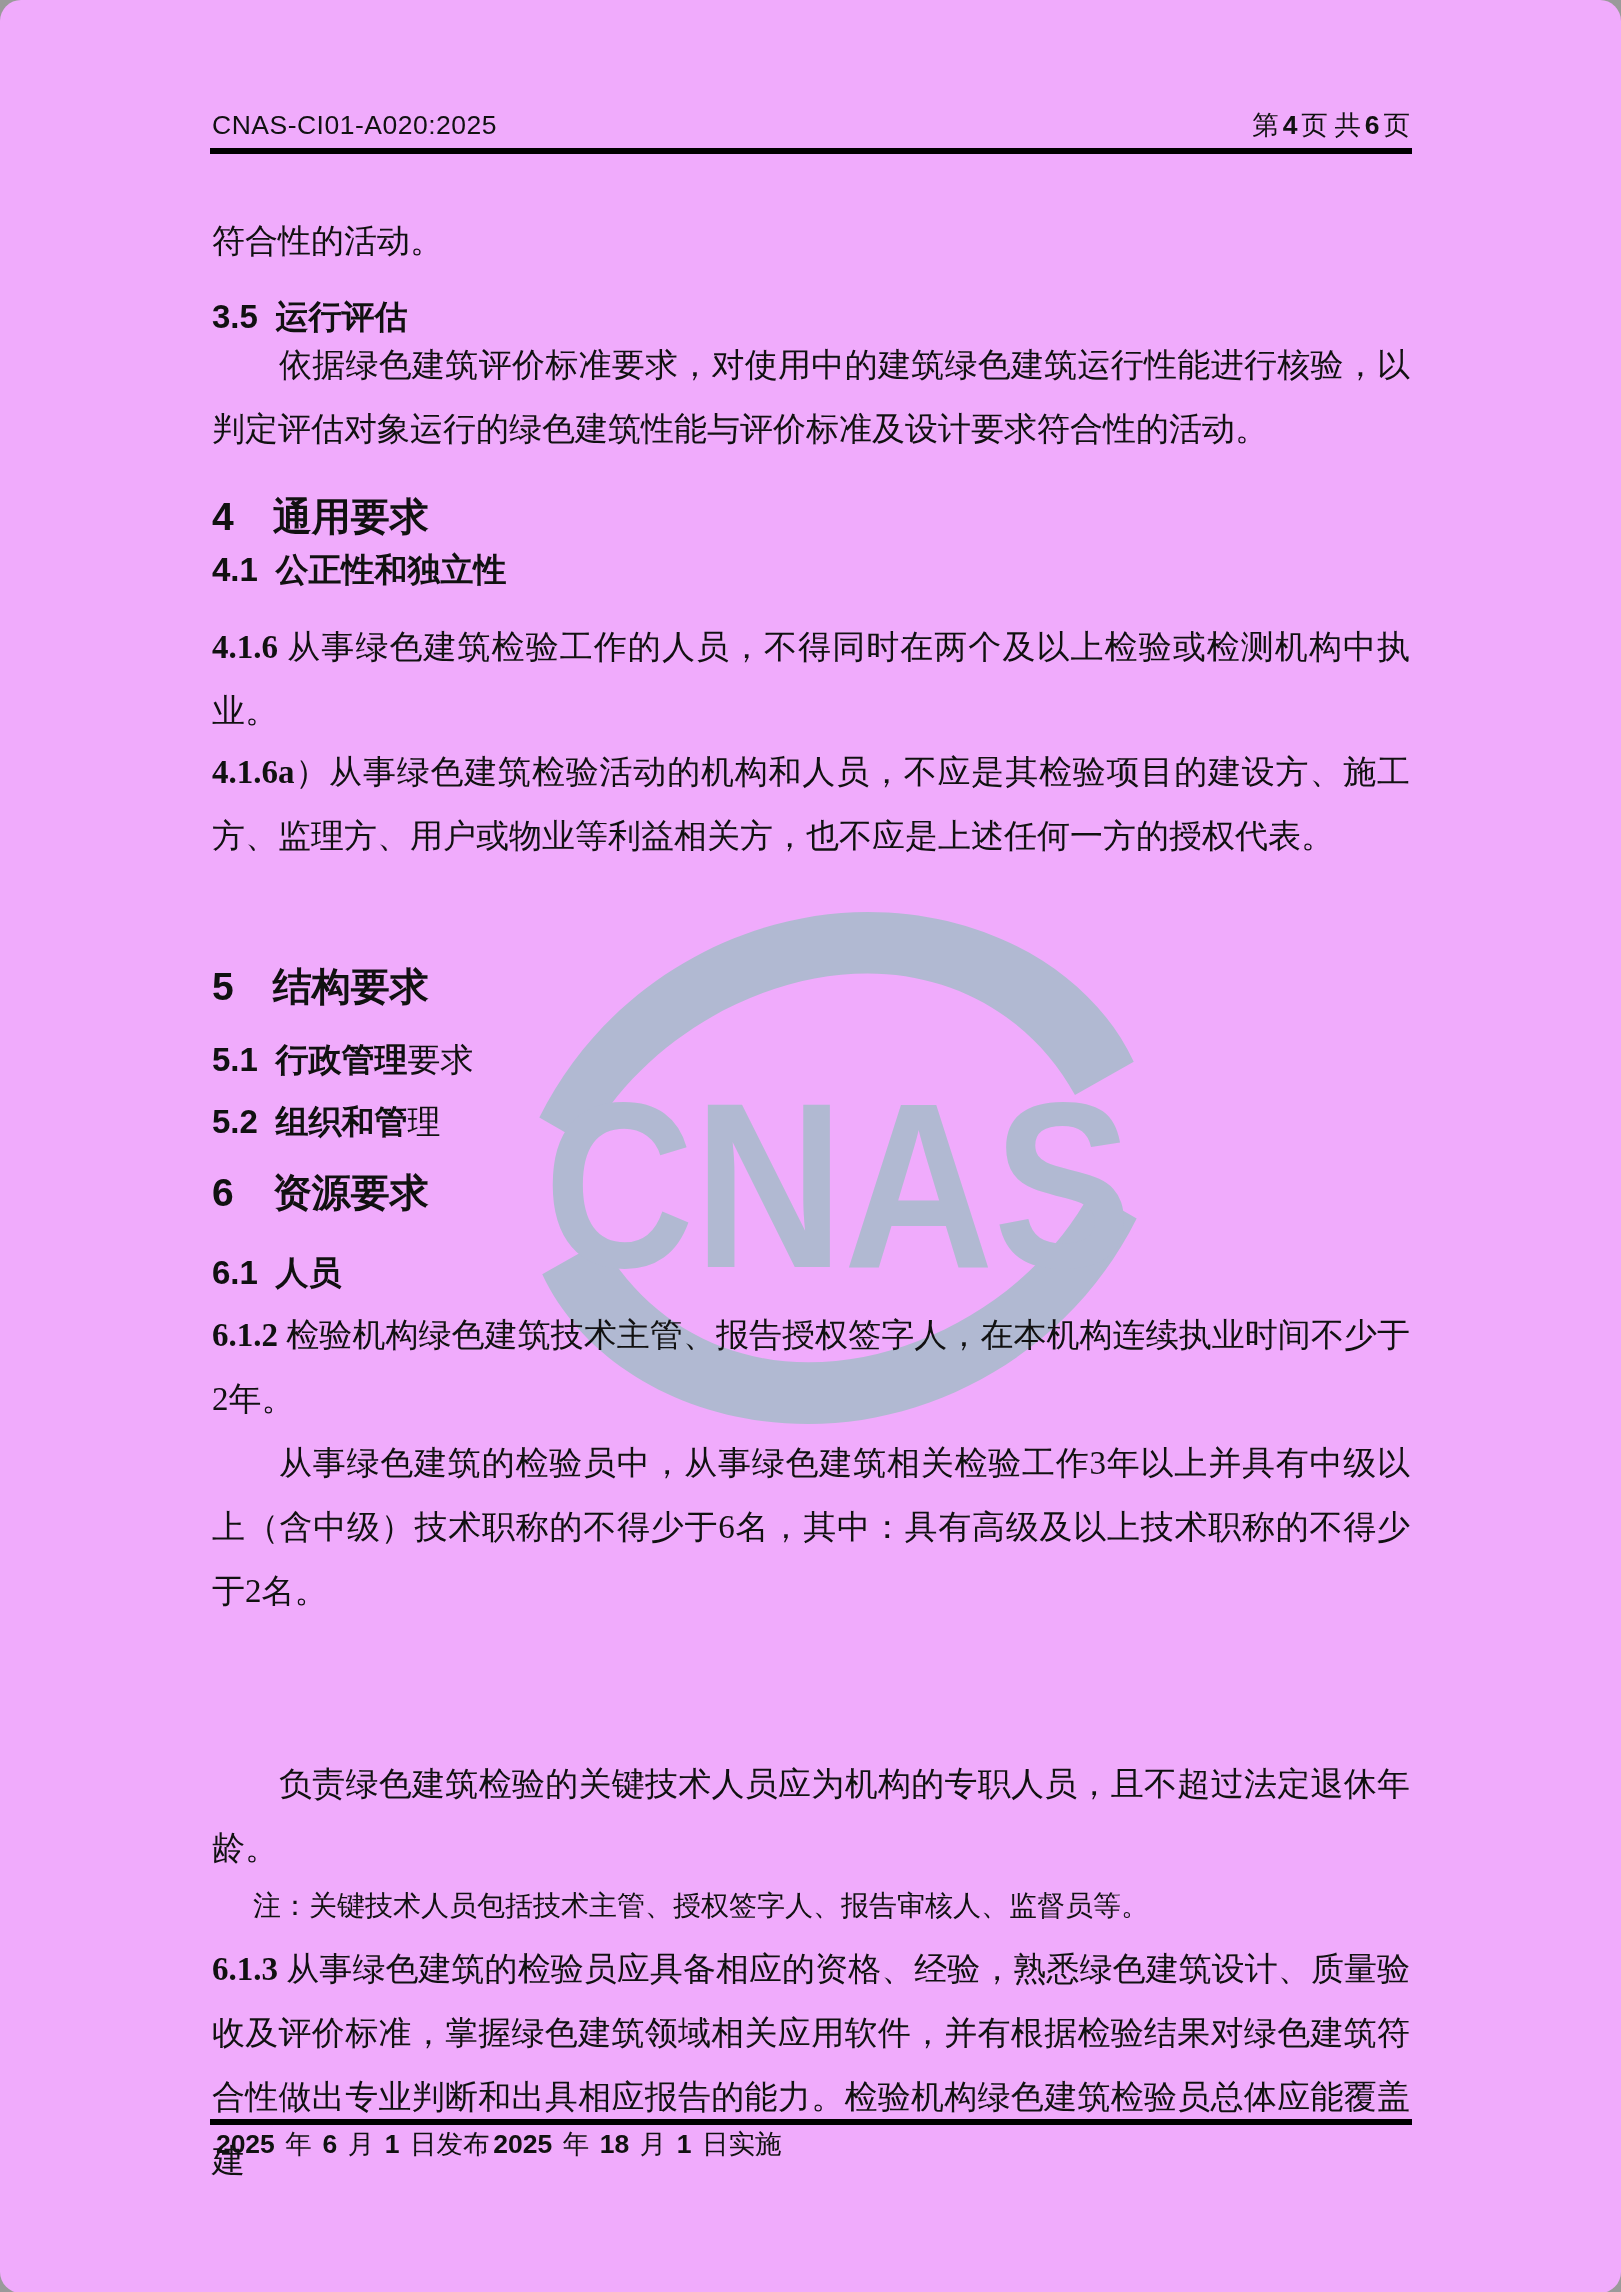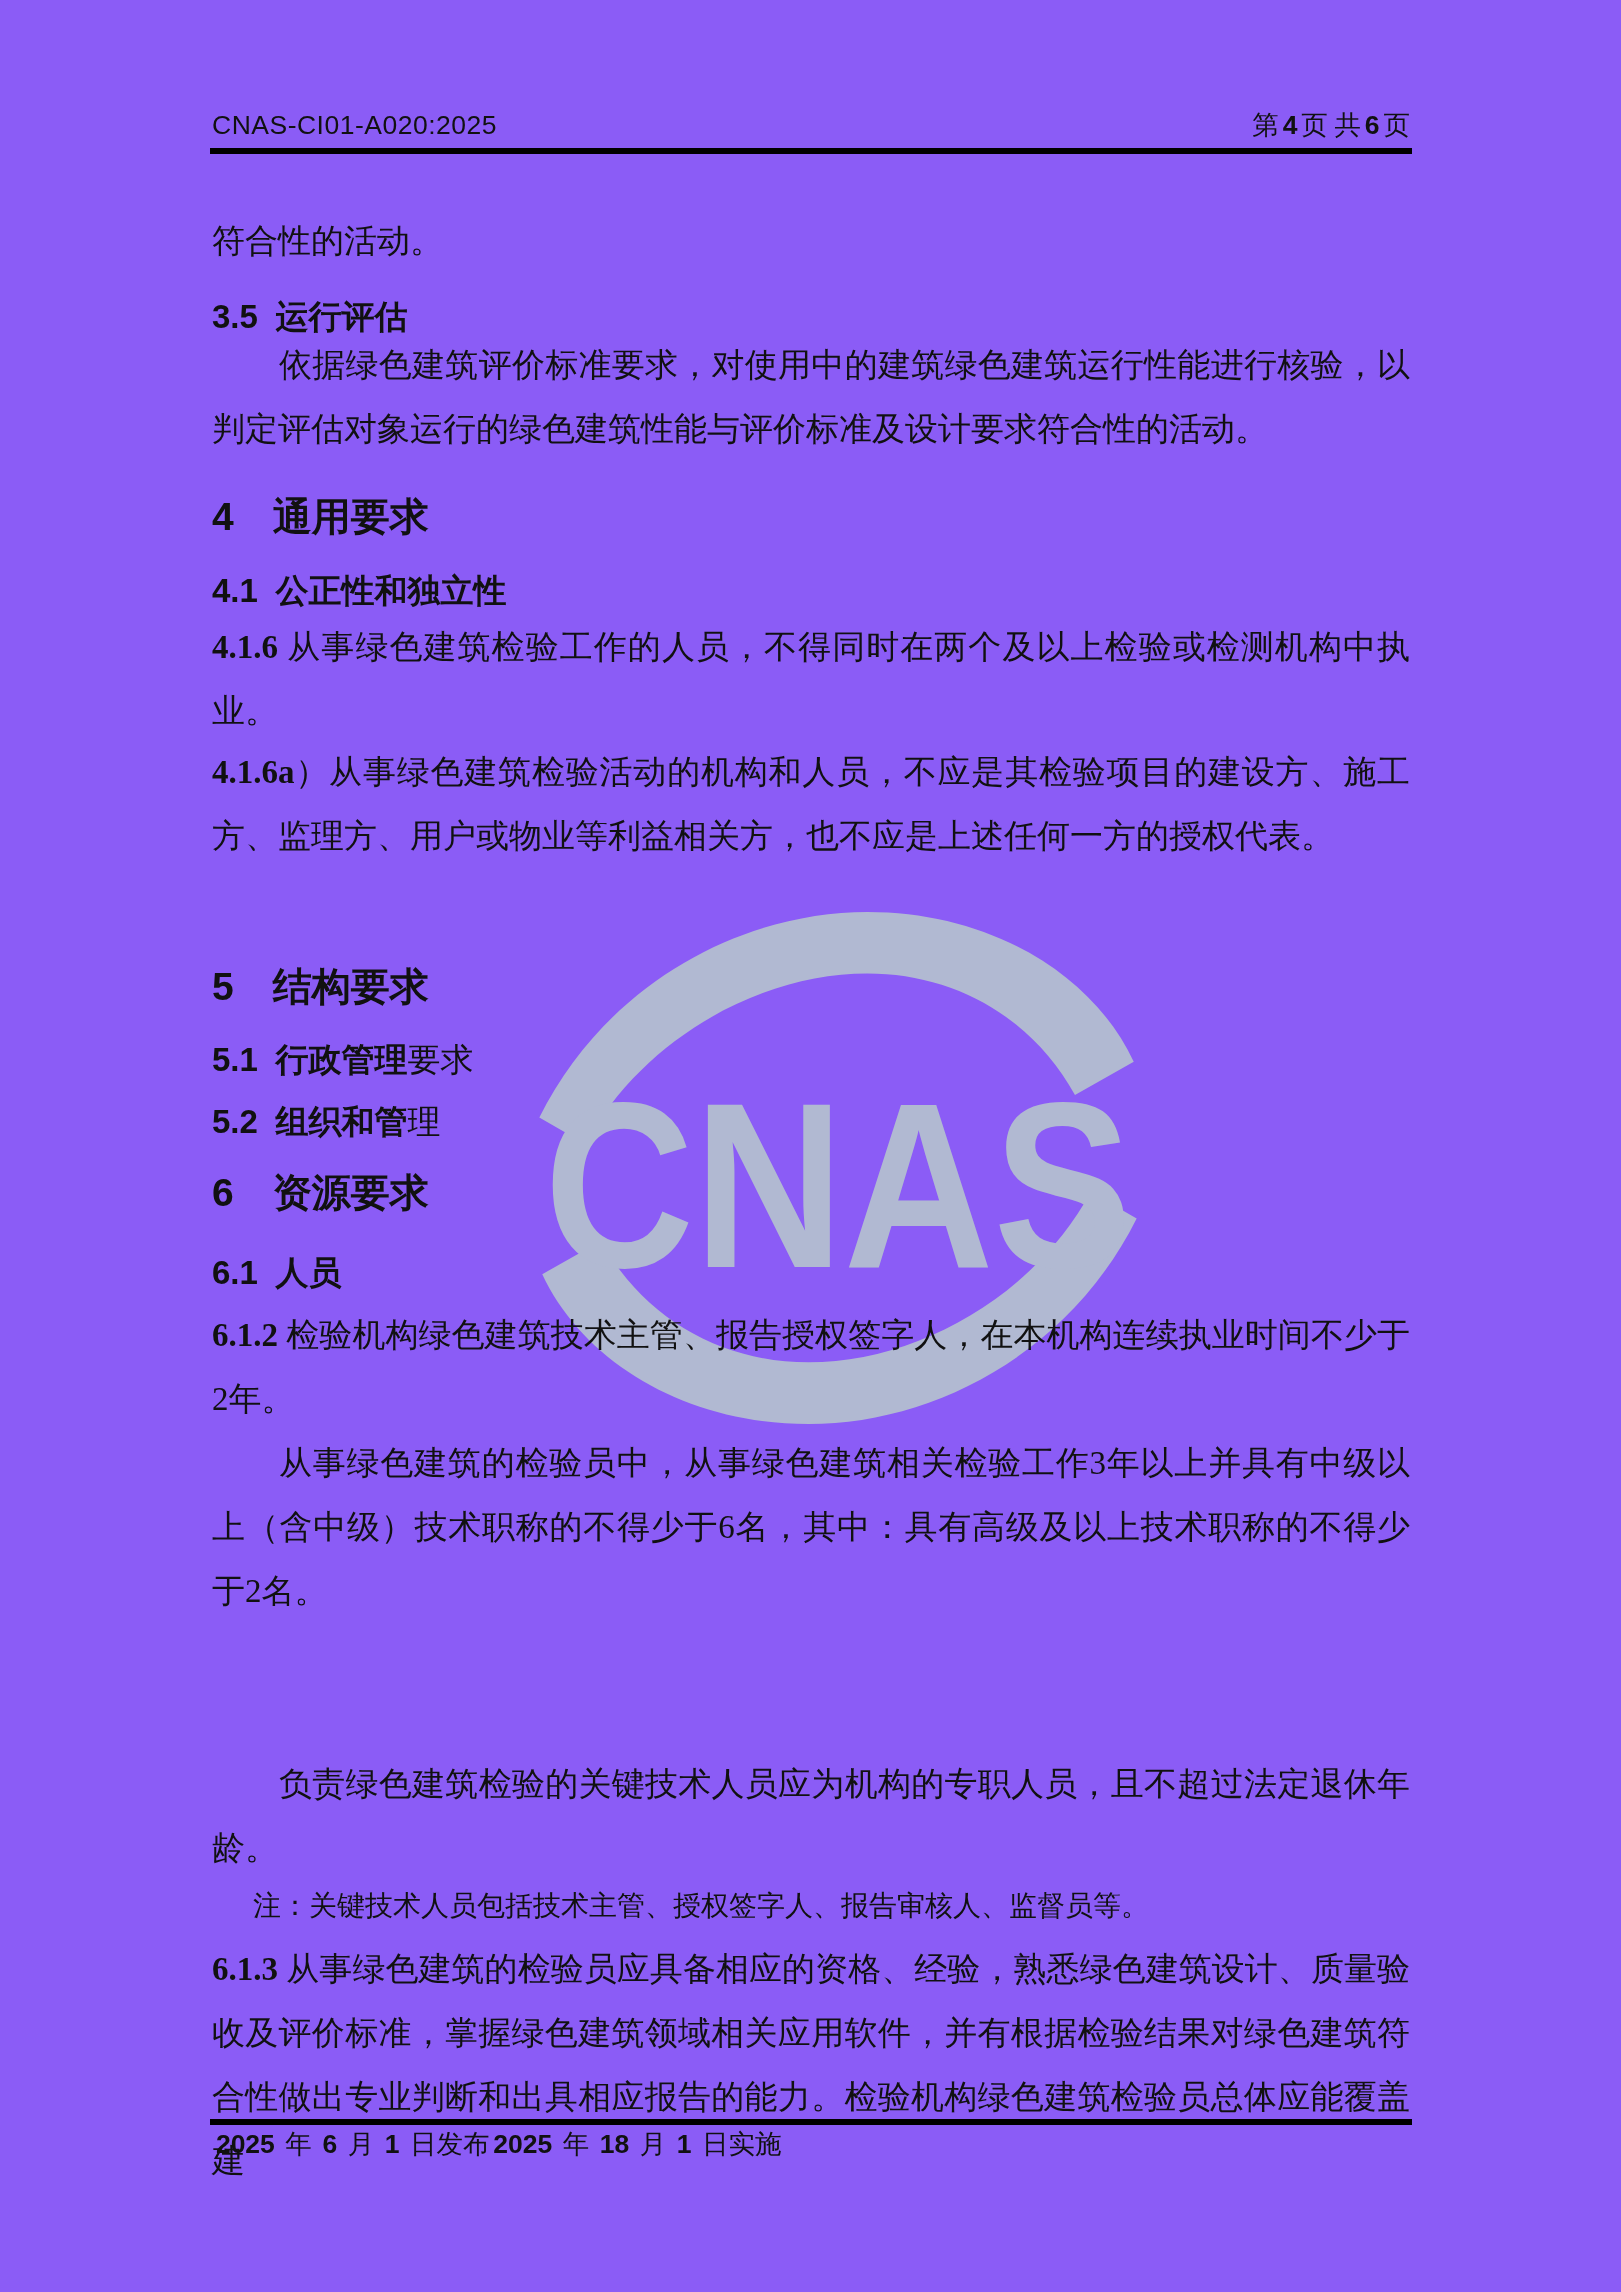--- a/index.html
+++ b/index.html
@@ -1,23 +1,24 @@
 <!DOCTYPE html>
 <html><head>
 <meta charset="utf-8">
 <style>
   html,body{margin:0;padding:0;background:#9a9a9a;}
   .page{
     position:relative;
     width:1621px;height:2293px;
     margin:0 auto;
-    background:#8b5cf6;
+    background:#f0abfc;
     overflow:hidden;
     color:#111111;
     font-family:"Liberation Serif","DejaVu Serif",serif;
+    border-radius:21px;
   }
   
   .hdr-row{
     position:absolute;left:212px;width:1198px;top:110px;
     display:flex;justify-content:space-between;align-items:baseline;
     font-size:26.5px;line-height:31px;
   }
   .doc-code{font-family:"Liberation Sans","DejaVu Sans",sans-serif;letter-spacing:0.5px;}
   .page-info{font-family:"Liberation Serif","DejaVu Serif",serif;}
   .num{font-family:"Liberation Sans","DejaVu Sans",sans-serif;font-weight:700;padding:0 3.9px;}
@@ -88,21 +89,21 @@
   <div class="doc">
 
     <p class="blk para" style="top:185px"><span>符合性的活动。</span></p>
 
     <p class="blk h2" style="top:271px"><span class="hnum">3.5</span><span>运行评估</span></p>
 
     <p class="blk para indent" style="top:309px"><span>依据绿色建筑评价标准要求，对使用中的建筑绿色建筑运行性能进行核验，以判定评估对象运行的绿色建筑性能与评价标准及设计要求符合性的活动。</span></p>
 
     <p class="blk h1" style="top:469px"><span class="hnum">4</span><span>通用要求</span></p>
 
-    <p class="blk h2" style="top:545px"><span class="hnum">4.1</span><span>公正性和独立性</span></p>
+    <p class="blk h2" style="top:524px"><span class="hnum">4.1</span><span>公正性和独立性</span></p>
 
     <p class="blk para" style="top:591px"><span class="pnum">4.1.6</span><span> 从事绿色建筑检验工作的人员，不得同时在两个及以上检验或检测机构中执业。</span></p>
 
     <p class="blk para" style="top:716px"><span class="pnum">4.1.6a</span><span>）从事绿色建筑检验活动的机构和人员，不应是其检验项目的建设方、施工方、监理方、用户或物业等利益相关方，也不应是上述任何一方的授权代表。</span></p>
 
 
     <p class="blk h1" style="top:939px"><span class="hnum">5</span><span>结构要求</span></p>
 
     <p class="blk h2" style="top:1014px"><span class="hnum">5.1</span><span>行政管理</span><span class="hrest">要求</span></p>
 

